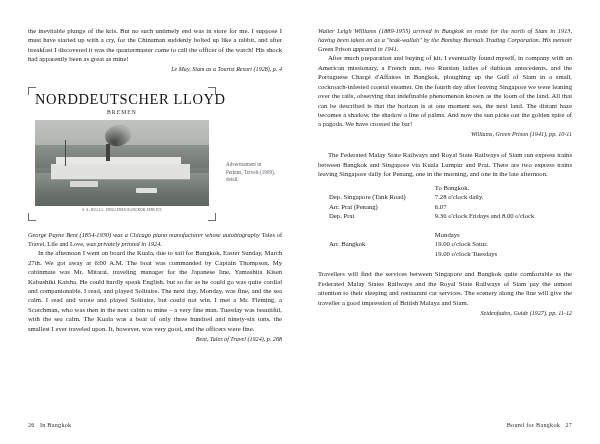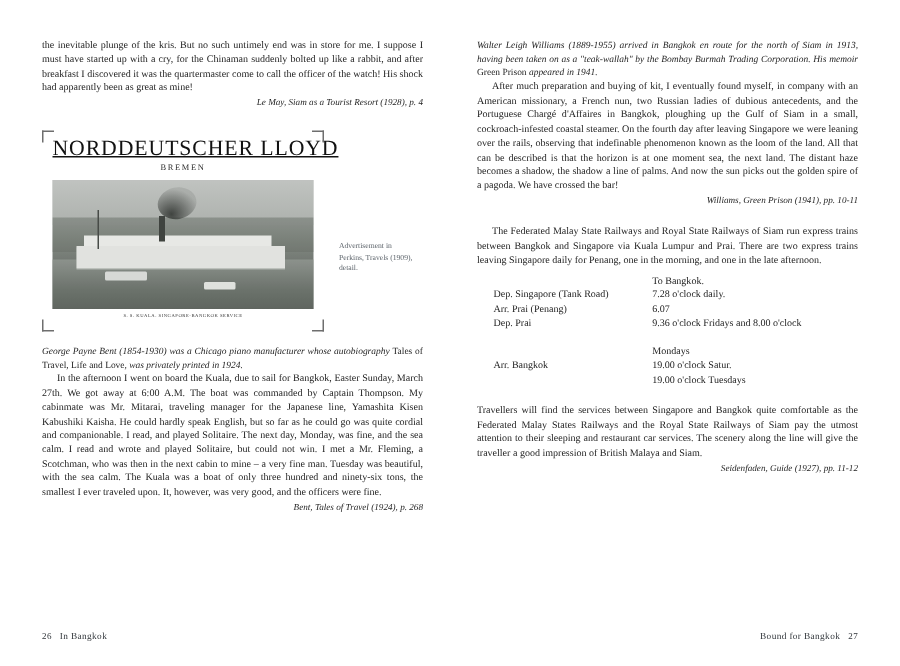--- a/index.html
+++ b/index.html
@@ -88,21 +88,20 @@
   .cm-br { bottom: 0; right: 0; border-bottom-width: 0.8px; border-right-width: 0.8px; }
 
   .ad-title {
     text-align: left;
     font-family: "Liberation Serif", serif;
     font-size: 14.5px;
     letter-spacing: 0.6px;
     color: #121212;
     line-height: 1.05;
     white-space: nowrap;
-    text-decoration: underline;
   }
   .ad-sub {
     text-align: center;
     font-size: 5.6px;
     letter-spacing: 1.1px;
     color: #2a2a2a;
     margin-top: 1px;
   }
   .ad-photo {
     position: relative;

